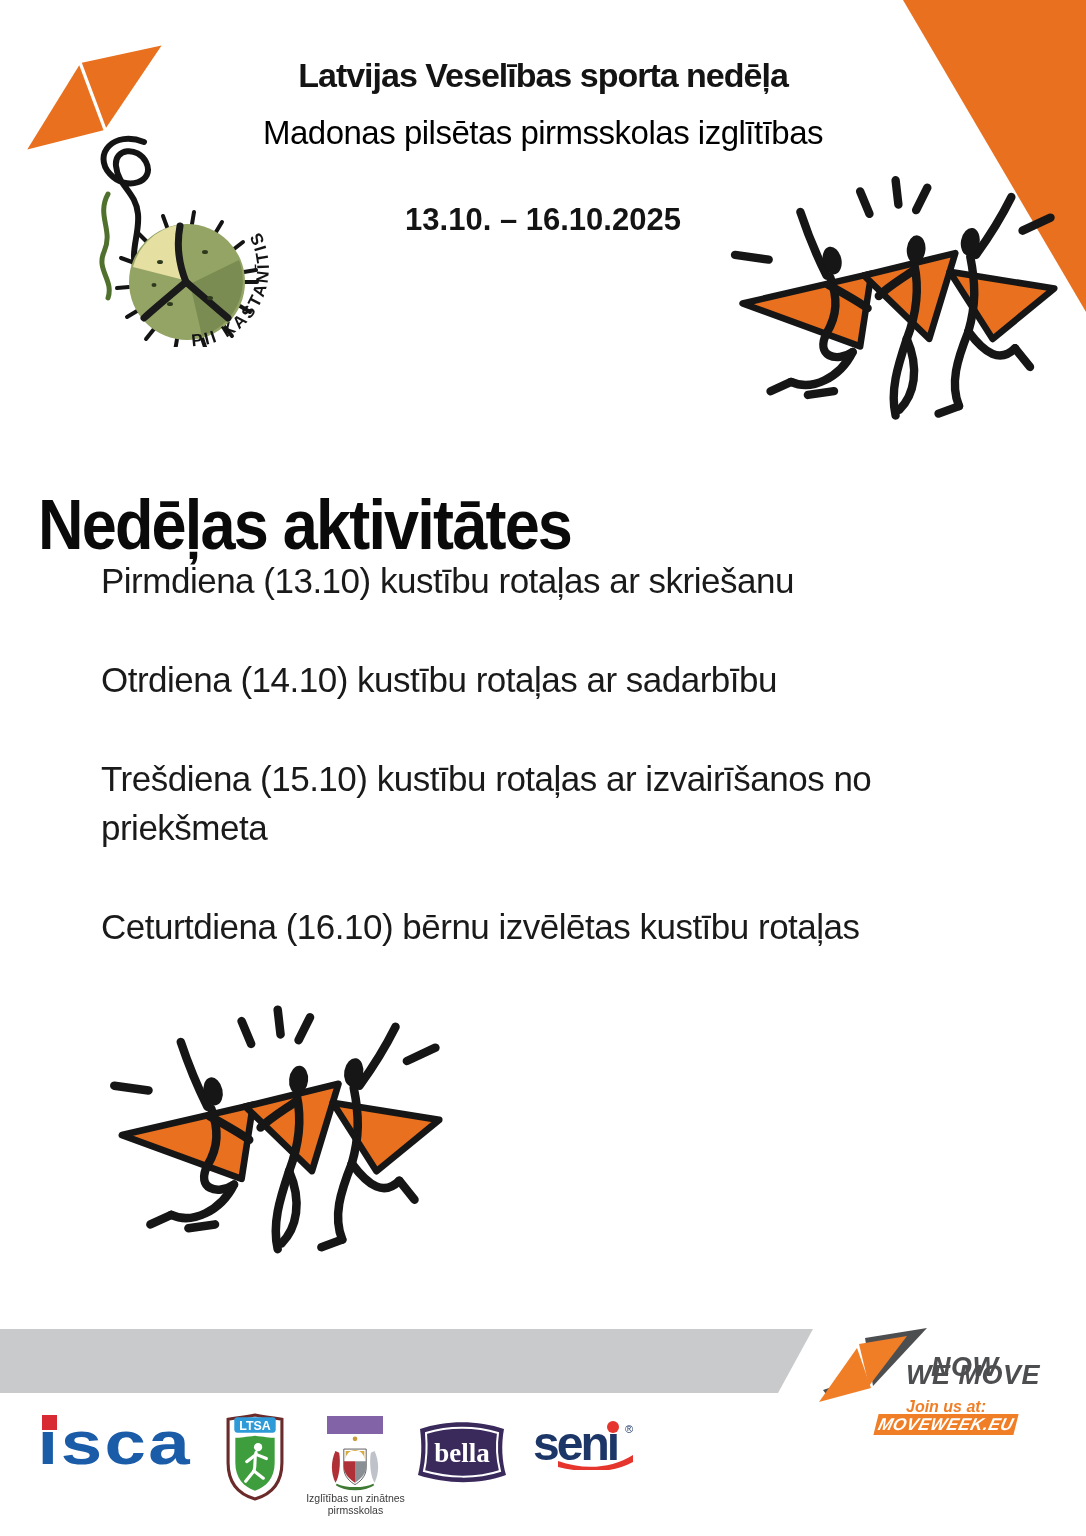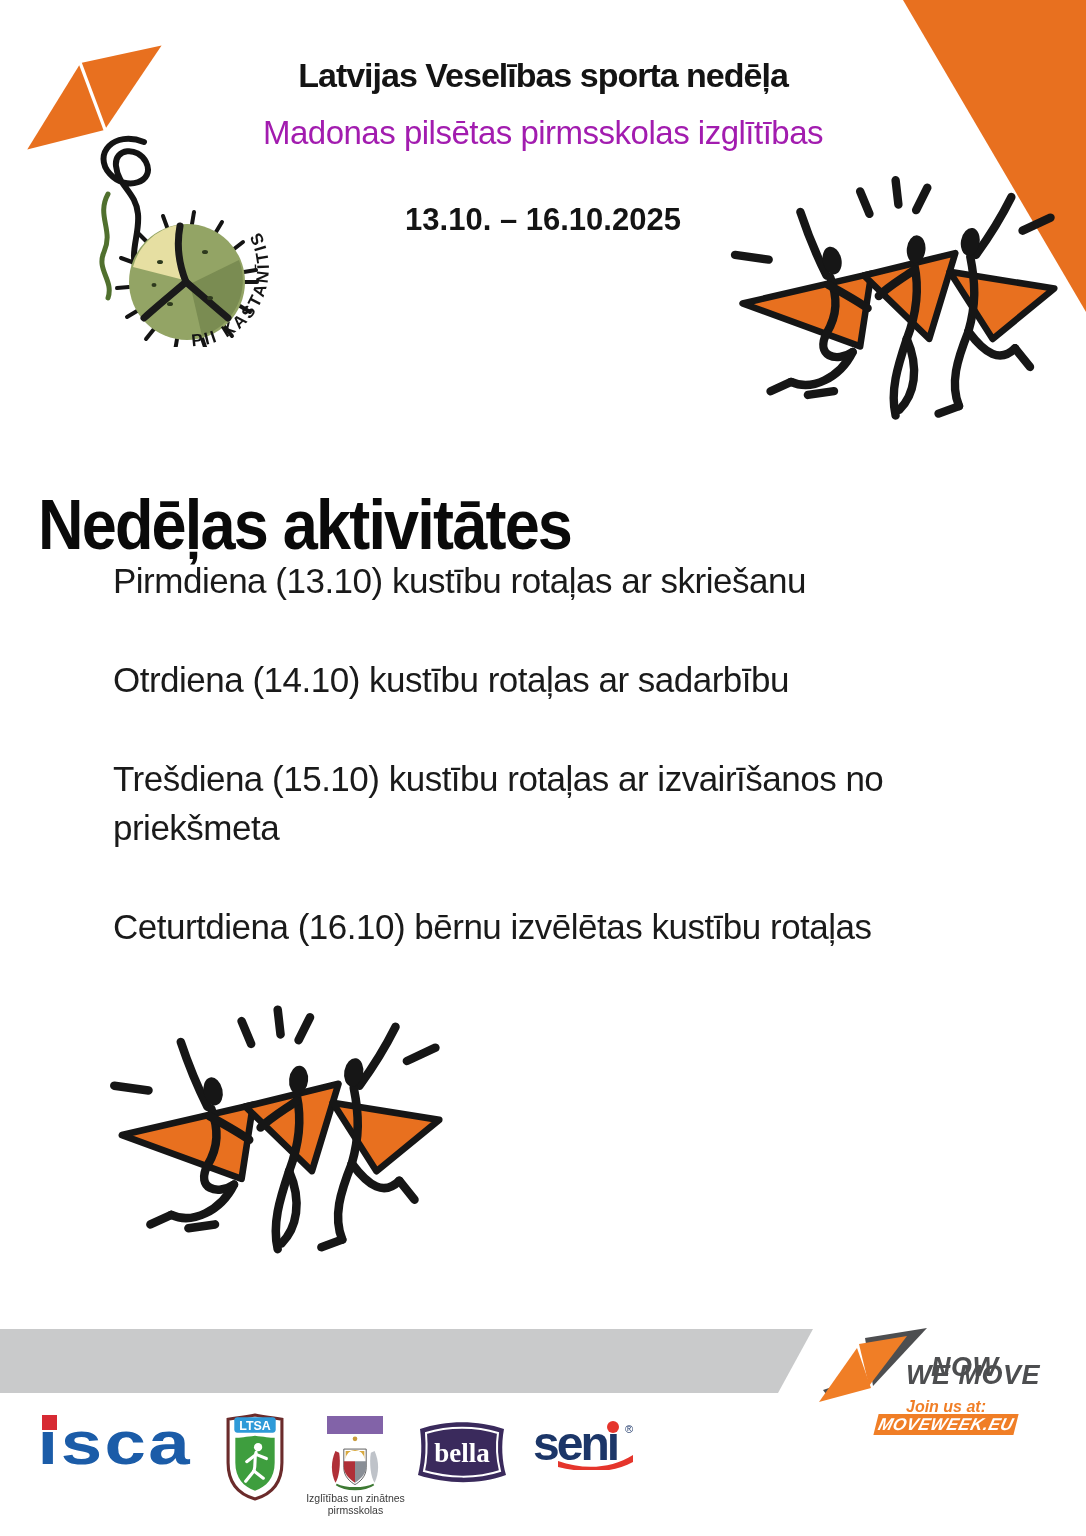--- a/index.html
+++ b/index.html
@@ -9,21 +9,21 @@
   }
   .abs { position:absolute; }
 
   
   .title {
     position:absolute; top:58px; left:0; width:1086px; text-align:center;
     font-size:34px; font-weight:800; letter-spacing:-1px; color:#141414; line-height:1;
   }
   .subtitle {
     position:absolute; top:112px; left:0; width:1086px; text-align:center;
-    font-size:33px; font-weight:400; color:#a21caf; line-height:42px; letter-spacing:-0.5px;
+    font-size:33px; font-weight:400; color:#000000; line-height:42px; letter-spacing:-0.5px;
   }
   .date-range {
     position:absolute; top:204px; left:0; width:1086px; text-align:center;
     font-size:31px; font-weight:800; color:#141414; line-height:1;
   }
 
   
   .bolt-topleft { left:8px; top:22px; }
   .corner-topright { right:0; top:0; }
   .chestnut-logo { left:80px; top:132px; }
@@ -32,21 +32,21 @@
 
   
   .activities-heading {
     position:absolute; left:38px; top:442px;
     font-size:70px; font-weight:900; color:#0a0a0a; letter-spacing:-2px;
     transform:scaleX(0.9); transform-origin:left top; line-height:1.05; white-space:nowrap;
   }
   .activities-list { position:absolute; left:97px; top:556px; width:920px; }
   .activity-item {
     font-size:35px; color:#1a1a1a; line-height:49px; letter-spacing:-0.5px;
-    margin:0 0 50px 16px;
+    margin:0 0 50px 4px;
   }
 
   
   .gray-bar {
     position:absolute; left:0; top:1329px; width:820px; height:64px;
     background:#c9cacb;
     clip-path:polygon(0 0, 813px 0, 778px 100%, 0 100%);
   }
   .nwm-mark { left:813px; top:1326px; }
   .nwm-now {

